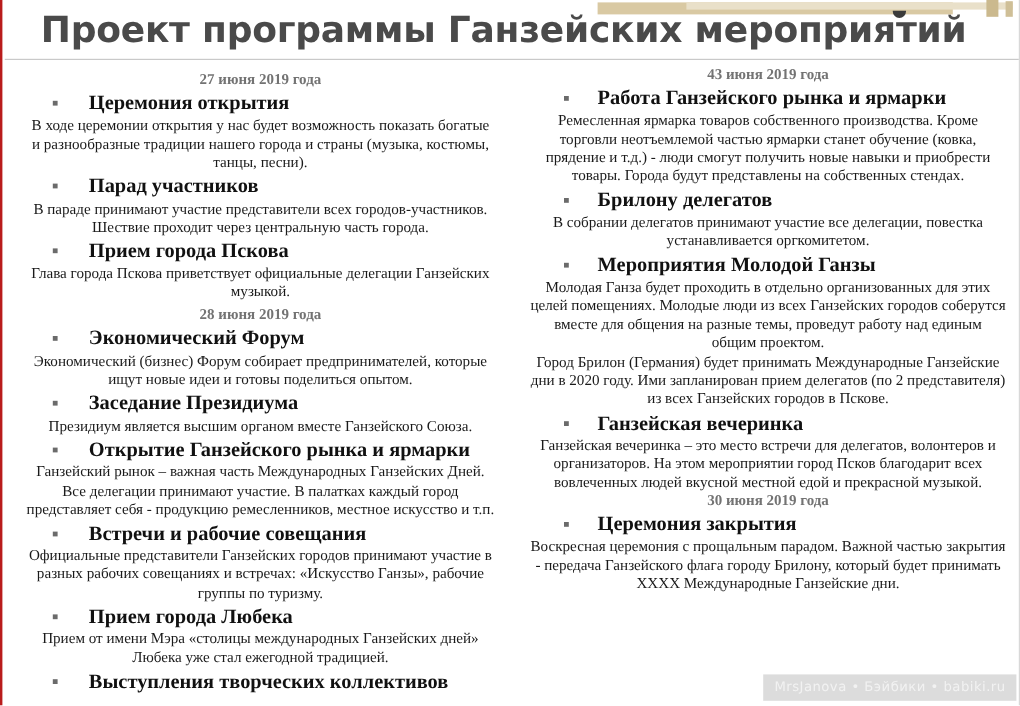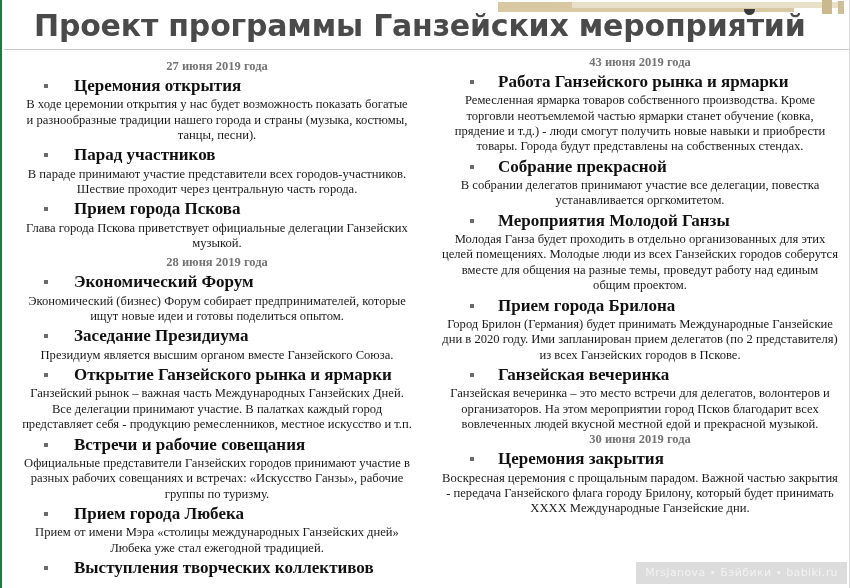--- a/index.html
+++ b/index.html
@@ -11,21 +11,21 @@
   body {
     font-family: "Liberation Serif", serif;
   }
   .slide {
     position: relative;
     width: 850px;
     height: 588px;
     background: #ffffff;
     overflow: hidden;
     box-sizing: border-box;
-    border-left: 2px solid #15803d;
+    border-left: 2px solid #b91c1c;
     border-right: 1px solid #d8d8d8;
   }
 
   
   .deco-bar-a {
     position: absolute;
     top: 2px;
     left: 496px;
     width: 296px;
     height: 10px;
@@ -284,38 +284,34 @@
         <div class="event-title-row">
           <span class="bullet"></span>
           <span class="event-title">Работа Ганзейского рынка и ярмарки</span>
         </div>
         <div class="event-body">Ремесленная ярмарка товаров собственного производства. Кроме торговли неотъемлемой частью ярмарки станет обучение (ковка, прядение и т.д.) - люди смогут получить новые навыки и приобрести товары. Города будут представлены на собственных стендах.</div>
       </div>
 
       <div class="event">
         <div class="event-title-row">
           <span class="bullet"></span>
-          <span class="event-title">Собрание прекрасной</span>
+          <span class="event-title">Брилону делегатов</span>
         </div>
         <div class="event-body">В собрании делегатов принимают участие все делегации, повестка устанавливается оргкомитетом.</div>
       </div>
 
       <div class="event">
         <div class="event-title-row">
           <span class="bullet"></span>
           <span class="event-title">Мероприятия Молодой Ганзы</span>
         </div>
         <div class="event-body">Молодая Ганза будет проходить в отдельно организованных для этих целей помещениях. Молодые люди из всех Ганзейских городов соберутся вместе для общения на разные темы, проведут работу над единым общим проектом.</div>
       </div>
 
       <div class="event">
-        <div class="event-title-row">
-          <span class="bullet"></span>
-          <span class="event-title">Прием города Брилона</span>
-        </div>
         <div class="event-body">Город  Брилон (Германия) будет принимать Международные Ганзейские дни в 2020 году. Ими запланирован прием делегатов (по 2 представителя) из всех Ганзейских городов в Пскове.</div>
       </div>
 
       <div class="event">
         <div class="event-title-row">
           <span class="bullet"></span>
           <span class="event-title">Ганзейская вечеринка</span>
         </div>
         <div class="event-body">Ганзейская вечеринка – это место встречи для делегатов, волонтеров и организаторов. На этом мероприятии город Псков благодарит всех вовлеченных людей вкусной местной едой и прекрасной музыкой.</div>
       </div>

